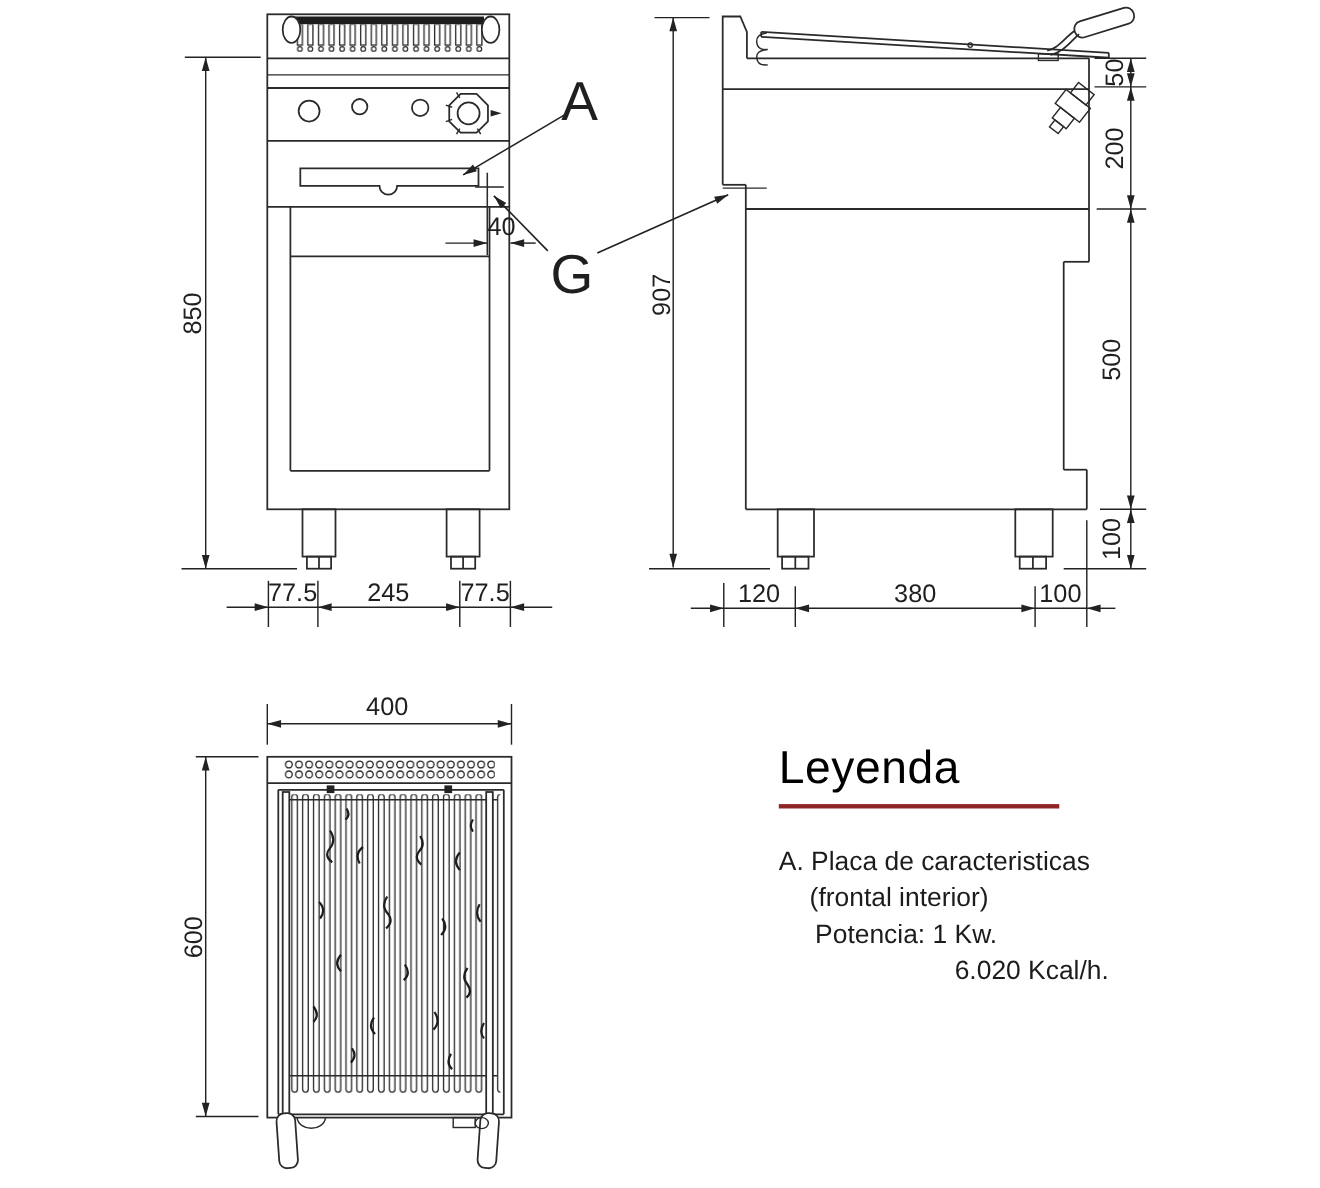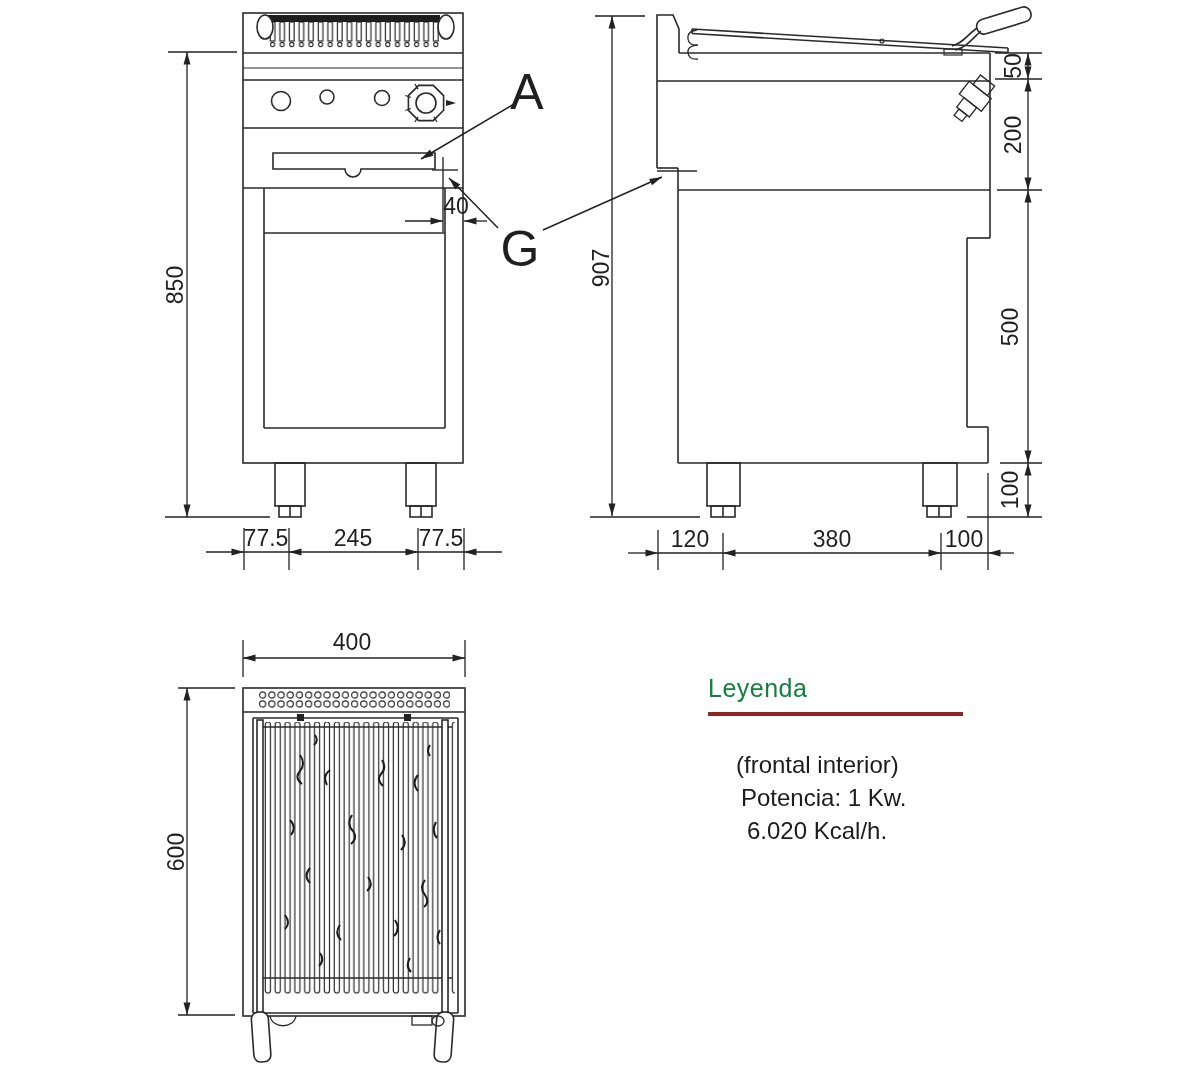--- a/index.html
+++ b/index.html
@@ -3,27 +3,27 @@
 <meta charset="utf-8">
 <style>
   html,body{margin:0;padding:0;background:#ffffff;width:1200px;height:1080px;overflow:hidden;
             font-family:"Liberation Sans",sans-serif;}
   .stage{position:relative;width:1200px;height:1080px;background:#ffffff;}
   svg.drawing{position:absolute;left:0;top:0;}
   svg text{fill:#1f1f22;}
   .dim-txt{font-size:23px;}
   .callout-txt{font-size:50px;}
   .legend{position:absolute;left:708px;top:674px;width:300px;color:#1c1c1e;}
-  .legend-title{font-size:25px;color:#15803d;letter-spacing:.5px;}
+  .legend-title{font-size:42px;color:#000000;letter-spacing:.5px;}
   .legend-rule{margin-top:9px;width:255px;height:4px;background:#8e2626;}
   .legend-items{margin-top:32px;font-size:24px;line-height:33px;white-space:nowrap;}
   .ind-0{margin-left:0;}
   .ind-1{margin-left:28px;}
   .ind-2{margin-left:33px;}
-  .ind-3{margin-left:39px;}
+  .ind-3{margin-left:39px;text-align:right;}
 </style>
 </head>
 <body>
 
 <div class="stage">
 
 <svg class="drawing" width="1200" height="1080" viewBox="0 0 1200 1080">
   <defs>
     <marker id="arr" orient="auto-start-reverse" markerUnits="userSpaceOnUse" markerWidth="14" markerHeight="9" refX="13" refY="4.5" viewBox="0 0 14 9">
       <path d="M0.5,1 L13,4.5 L0.5,8 Z" fill="#222" stroke="none"></path>
@@ -247,19 +247,20 @@
     <line x1="543" y1="230" x2="662" y2="177" marker-end="url(#arr)"></line>
     <text class="callout-txt" x="527" y="109" text-anchor="middle" stroke="none">A</text>
     <text class="callout-txt" x="520" y="266" text-anchor="middle" stroke="none">G</text>
   </g>
 </svg>
 
 <div class="legend">
   <div class="legend-title">Leyenda</div>
   <div class="legend-rule"></div>
   <div class="legend-items">
+    <div class="ind-0">A. Placa de caracteristicas</div>
     <div class="ind-1">(frontal interior)</div>
     <div class="ind-2">Potencia: 1 Kw.</div>
     <div class="ind-3">6.020 Kcal/h.</div>
   </div>
 </div>
 
 </div>
 
 </body></html>

